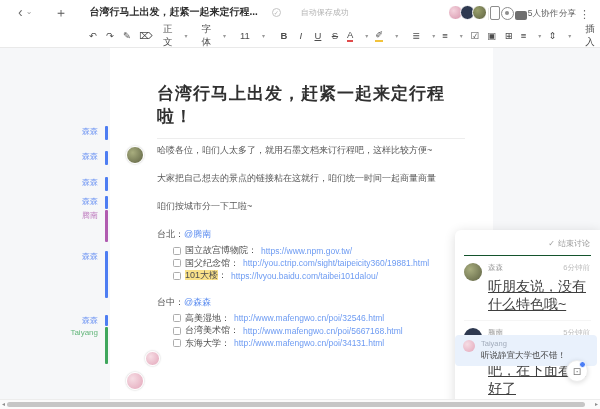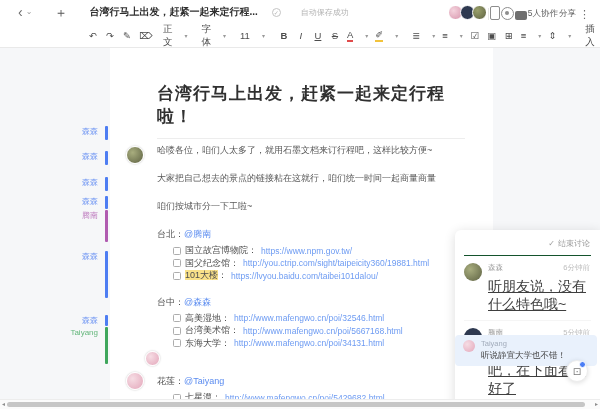--- a/index.html
+++ b/index.html
@@ -266,31 +266,20 @@
           <span class="chk-label">台湾美术馆：</span>
           <a class="lnk">http://www.mafengwo.cn/poi/5667168.html</a>
         </div>
         <div class="chk-item">
           <span class="cb"></span>
           <span class="chk-label">东海大学：</span>
           <a class="lnk">http://www.mafengwo.cn/poi/34131.html</a>
         </div>
       </div>
 
-      <div class="sec" style="margin-top:26px">
-        <div class="sec-head">
-          <span>花莲：</span><span class="mention">@Taiyang</span>
-        </div>
-        <div class="chk-item">
-          <span class="cb"></span>
-          <span class="chk-label">七星潭：</span>
-          <a class="lnk">http://www.mafengwo.cn/poi/5429682.html</a>
-        </div>
-
-      </div>
     </div>
 
     <span class="presence av-photo" style="left:126px;top:98px;width:16px;height:16px"></span>
     <span class="presence av-rose" style="left:145px;top:303px;width:13px;height:13px"></span>
     <span class="presence av-rose" style="left:126px;top:324px;width:16px;height:16px"></span>
 
     <div class="cpanel">
       <div class="cp-head">
         <span class="cp-check">✓</span><span>结束讨论</span>
       </div>

